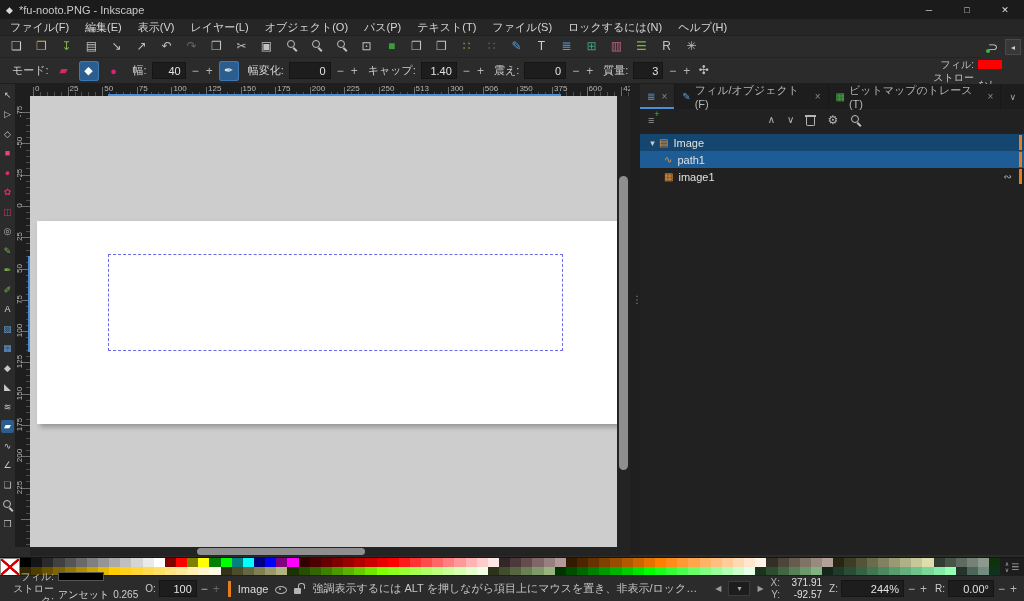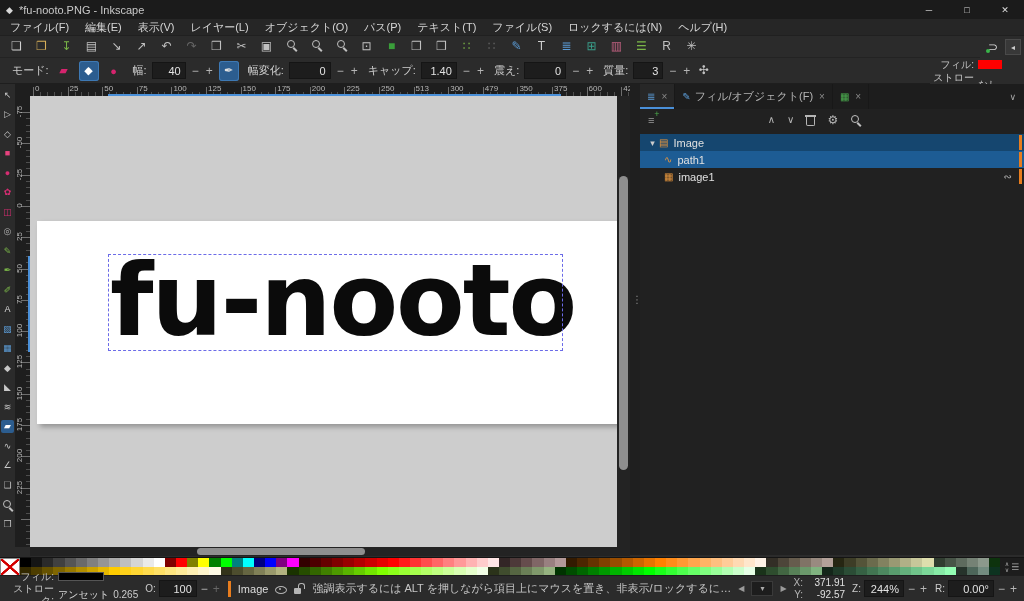--- a/index.html
+++ b/index.html
@@ -295,21 +295,21 @@
     <span class="hlabel" style="left: 123.8px;">75</span>
     <span class="hlabel" style="left: 158.4px;">100</span>
     <span class="hlabel" style="left: 193px;">125</span>
     <span class="hlabel" style="left: 227.6px;">150</span>
     <span class="hlabel" style="left: 262.2px;">175</span>
     <span class="hlabel" style="left: 296.8px;">200</span>
     <span class="hlabel" style="left: 331.4px;">225</span>
     <span class="hlabel" style="left: 366px;">250</span>
     <span class="hlabel" style="left: 400.6px;">513</span>
     <span class="hlabel" style="left: 435.2px;">300</span>
-    <span class="hlabel" style="left: 469.8px;">479</span>
+    <span class="hlabel" style="left: 469.8px;">506</span>
     <span class="hlabel" style="left: 504.4px;">350</span>
     <span class="hlabel" style="left: 539px;">375</span>
     <span class="hlabel" style="left: 573.6px;">600</span>
     <span class="hlabel" style="left: 608.2px;">425</span>
   </div>
 <div class="vruler" id="vruler">
   <div class="vsel"></div>
 <span class="vlabel" style="top: 11px;">-75</span>
     <span class="vlabel" style="top: 42.3px;">-50</span>
     <span class="vlabel" style="top: 73.6px;">-25</span>
@@ -320,21 +320,20 @@
     <span class="vlabel" style="top: 230.1px;">100</span>
     <span class="vlabel" style="top: 261.4px;">125</span>
     <span class="vlabel" style="top: 292.7px;">150</span>
     <span class="vlabel" style="top: 324px;">175</span>
     <span class="vlabel" style="top: 355.3px;">200</span>
     <span class="vlabel" style="top: 386.6px;">225</span>
   </div>
 
 <div class="canvas">
   <div class="page"></div>
-  <div class="logo">fu-nooto</div>
   <div class="sel-box"></div>
 </div>
 
 <div class="vscroll">
   <div class="vthumb"></div>
 </div>
 <div class="hscroll">
   <div class="hthumb"></div>
 </div>
 <div class="scroll-corner"></div>
@@ -349,20 +348,21 @@
         <span class="tab-ic" style="color: rgb(91, 155, 213);">≣</span>
         <span class="tab-close">×</span>
       </div>
       <div class="dock-tab">
         <span class="tab-ic" style="color: rgb(91, 155, 213);">✎</span>
         <span class="tab-lb">フィル/オブジェクト(F)</span>
         <span class="tab-close">×</span>
       </div>
       <div class="dock-tab">
         <span class="tab-ic" style="color: rgb(76, 175, 80);">▦</span>
+        <span class="tab-lb">ビットマップのトレース(T)</span>
         <span class="tab-close">×</span>
       </div>
       <span class="tab-chevron">∨</span>
     </div>
   <div class="dock-toolbar">
     <span class="layer-add"><span>≡</span><span class="plus">+</span></span>
     <span class="flex1"></span>
     <span class="dk-icon">∧</span>
     <span class="dk-icon">∨</span>
     <span class="trash"></span>
@@ -618,21 +618,21 @@
         <span class="c-lbl">X:</span>
         <span class="c-val">371.91</span>
       </div>
     <div>
         <span class="c-lbl">Y:</span>
         <span class="c-val">-92.57</span>
       </div>
   </div>
   <div class="zctl">
     <span>Z:</span>
-    <span class="opt-box" style="width:40px">244%</span>
+    <span class="opt-box" style="width:63px">244%</span>
     <span class="spin-btn">−</span>
     <span class="spin-btn">+</span>
   </div>
   <div class="zctl">
     <span>R:</span>
     <span class="opt-box" style="width:46px">0.00°</span>
     <span class="spin-btn">−</span>
     <span class="spin-btn">+</span>
   </div>
 </div>

